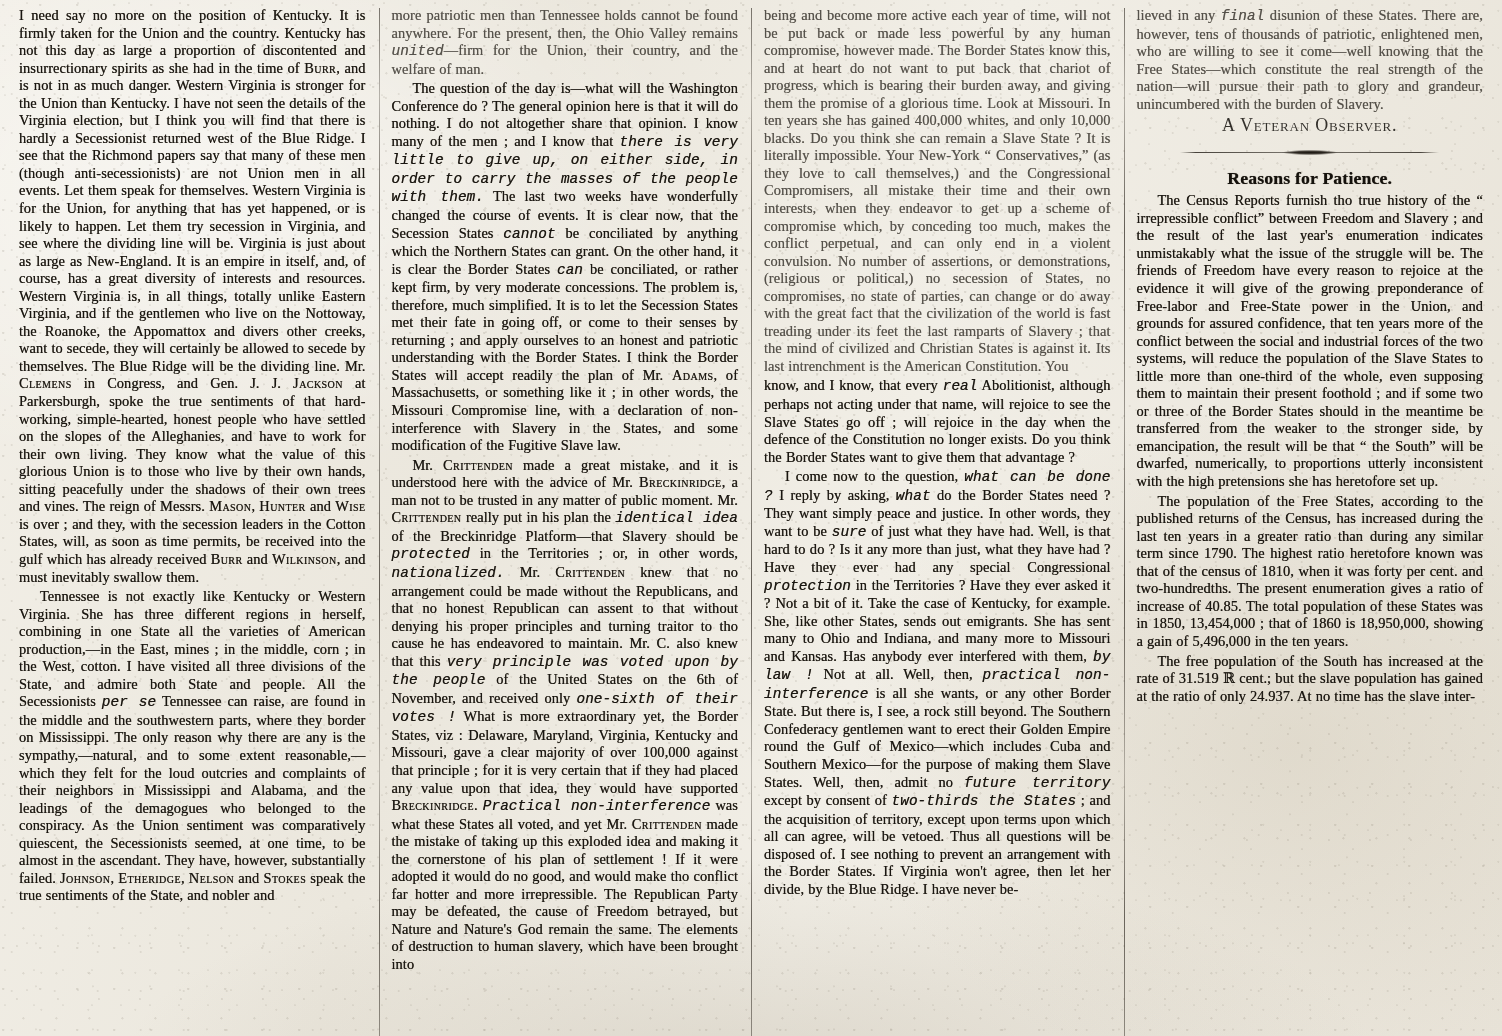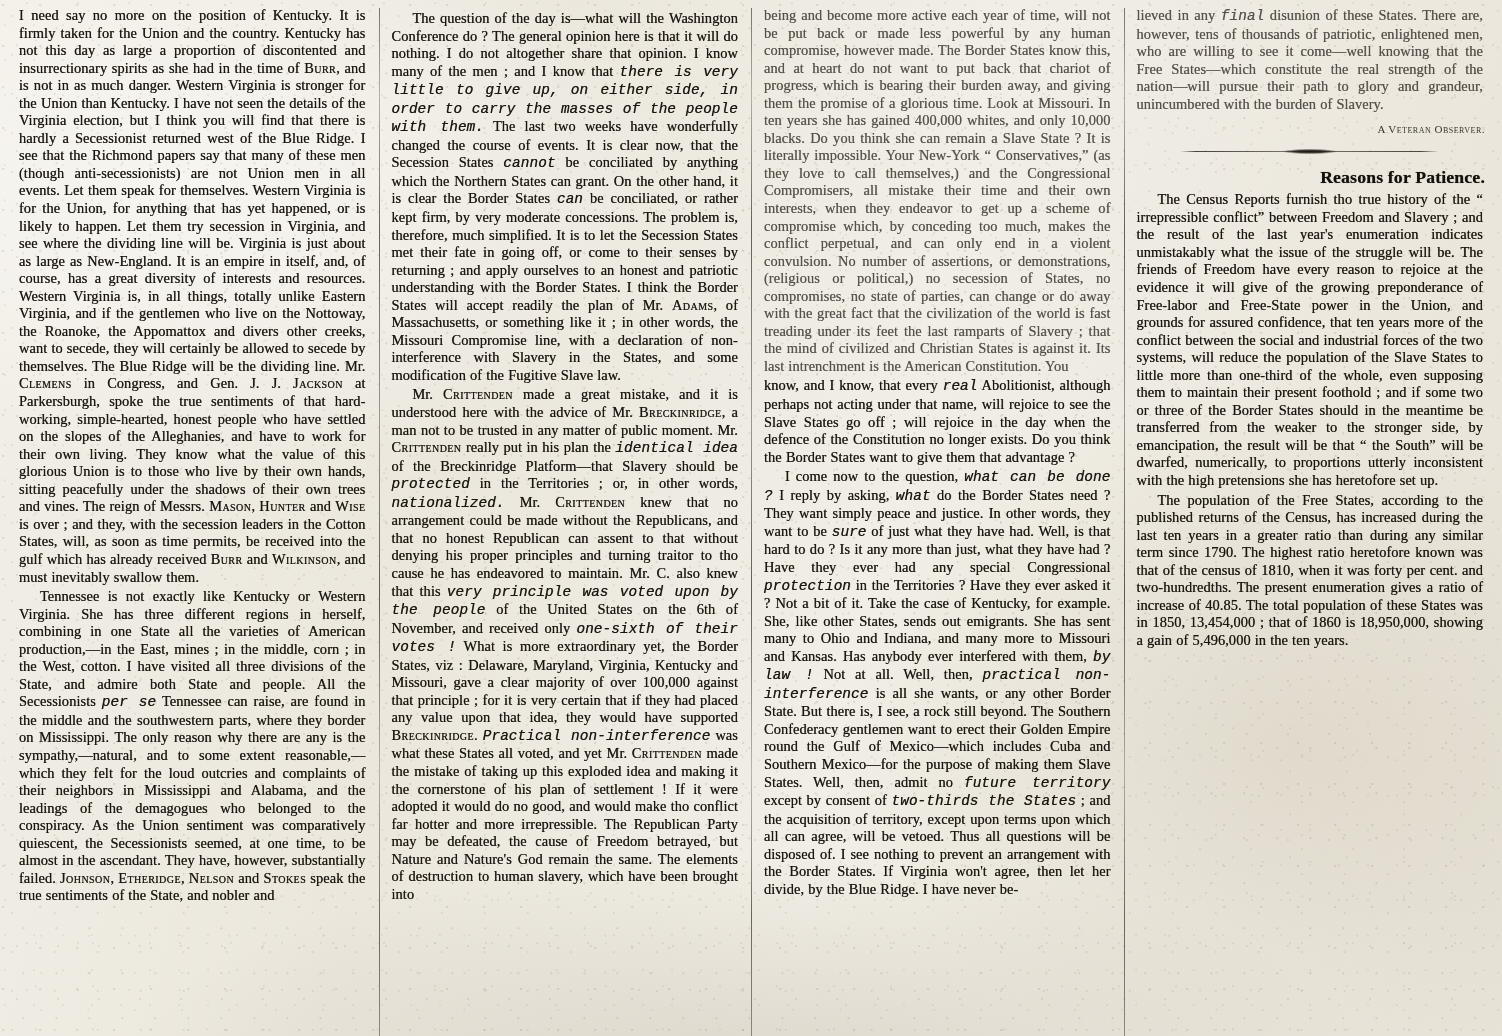--- a/index.html
+++ b/index.html
@@ -71,26 +71,26 @@
       .35px .2px .5px rgba(58,48,34,.28),
       -.3px -.15px .45px rgba(70,60,44,.20);
   }
   .fade3{opacity:.72;}
 
   .sc{font-variant:small-caps;letter-spacing:.03em;}
   i,em{font-style:italic;font-family:Liberation Mono, monospace;}
 
   .signature{
     display:block;
-    text-align:right;
+    text-align:center;
     text-indent:0;
-    margin-top:10px;
+    margin-top:2px;
     font-variant:small-caps;
     letter-spacing:.045em;
-    font-size:11px;
+    font-size:18px;
     opacity:.88;
   }
 
   .ornament{
     position:relative;
     height:16px;
     margin:9px auto 7px auto;
     width:74%;
   }
   .ornament::before{
@@ -100,21 +100,21 @@
       rgba(30,25,18,.55) 46%, rgba(30,25,18,.62) 62%, rgba(30,25,18,.78) 93%, rgba(30,25,18,0) 100%);
   }
   .ornament::after{
     content:"";position:absolute;left:50%;top:4.2px;width:72px;height:7px;
     transform:translateX(-50%);
     background:radial-gradient(ellipse 36px 3.4px at 50% 50%, rgba(25,20,14,.95) 0%, rgba(25,20,14,.80) 42%, rgba(25,20,14,0) 78%);
   }
 
   h2.headline{
     margin:1px 0 3px 0;
-    text-align:right;
+    text-align:center;
     font-size:17.6px;
     line-height:21px;
     font-weight:bold;
     letter-spacing:.012em;
     color:#14110c;
     text-shadow:0 0 .7px rgba(35,28,18,.62), .4px .25px .6px rgba(60,50,34,.34);
   }
 
   
   .clip-top{margin-top:-1px;}
@@ -126,32 +126,34 @@
 <div id="speckle"></div>
 
 <div id="sheet">
 
   <div class="col">
     <p class="cont clip-top">I need say no more on the position of Kentucky. It is firmly taken for the Union and the country. Kentucky has not this day as large a proportion of discontented and insurrectionary spirits as she had in the time of <span class="sc">Burr</span>, and is not in as much danger. Western Virginia is stronger for the Union than Kentucky. I have not seen the details of the Virginia election, but I think you will find that there is hardly a Secessionist returned west of the Blue Ridge. I see that the Richmond papers say that many of these men (though anti-secessionists) are not Union men in all events. Let them speak for themselves. Western Virginia is for the Union, for anything that has yet happened, or is likely to happen. Let them try secession in Virginia, and see where the dividing line will be. Virginia is just about as large as New-England. It is an empire in itself, and, of course, has a great diversity of interests and resources. Western Virginia is, in all things, totally unlike Eastern Virginia, and if the gentlemen who live on the Nottoway, the Roanoke, the Appomattox and divers other creeks, want to secede, they will certainly be allowed to secede by themselves. The Blue Ridge will be the dividing line. Mr. <span class="sc">Clemens</span> in Congress, and Gen. J. J. <span class="sc">Jackson</span> at Parkersburgh, spoke the true sentiments of that hard-working, simple-hearted, honest people who have settled on the slopes of the Alleghanies, and have to work for their own living. They know what the value of this glorious Union is to those who live by their own hands, sitting peacefully under the shadows of their own trees and vines. The reign of Messrs. <span class="sc">Mason</span>, <span class="sc">Hunter</span> and <span class="sc">Wise</span> is over ; and they, with the secession leaders in the Cotton States, will, as soon as time permits, be received into the gulf which has already received <span class="sc">Burr</span> and <span class="sc">Wilkinson</span>, and must inevitably swallow them.</p>
     <p>Tennessee is not exactly like Kentucky or Western Virginia. She has three different regions in herself, combining in one State all the varieties of American production,—in the East, mines ; in the middle, corn ; in the West, cotton. I have visited all three divisions of the State, and admire both State and people. All the Secessionists <i>per se</i> Tennessee can raise, are found in the middle and the southwestern parts, where they border on Mississippi. The only reason why there are any is the sympathy,—natural, and to some extent reasonable,—which they felt for the loud outcries and complaints of their neighbors in Mississippi and Alabama, and the leadings of the demagogues who belonged to the conspiracy. As the Union sentiment was comparatively quiescent, the Secessionists seemed, at one time, to be almost in the ascendant. They have, however, substantially failed. <span class="sc">Johnson</span>, <span class="sc">Etheridge</span>, <span class="sc">Nelson</span> and <span class="sc">Stokes</span> speak the true sentiments of the State, and nobler and</p>
   </div>
 
   <div class="col">
+    <p class="cont clip-top fade3">more patriotic men than Tennessee holds cannot be found anywhere. For the present, then, the Ohio Valley remains <i>united</i>—firm for the Union, their country, and the welfare of man.</p>
     <p>The question of the day is—what will the Washington Conference do ? The general opinion here is that it will do nothing. I do not altogether share that opinion. I know many of the men ; and I know that <i>there is very little to give up, on either side, in order to carry the masses of the people with them.</i> The last two weeks have wonderfully changed the course of events. It is clear now, that the Secession States <i>cannot</i> be conciliated by anything which the Northern States can grant. On the other hand, it is clear the Border States <i>can</i> be conciliated, or rather kept firm, by very moderate concessions. The problem is, therefore, much simplified. It is to let the Secession States met their fate in going off, or come to their senses by returning ; and apply ourselves to an honest and patriotic understanding with the Border States. I think the Border States will accept readily the plan of Mr. <span class="sc">Adams</span>, of Massachusetts, or something like it ; in other words, the Missouri Compromise line, with a declaration of non-interference with Slavery in the States, and some modification of the Fugitive Slave law.</p>
     <p>Mr. <span class="sc">Crittenden</span> made a great mistake, and it is understood here with the advice of Mr. <span class="sc">Breckinridge</span>, a man not to be trusted in any matter of public moment. Mr. <span class="sc">Crittenden</span> really put in his plan the <i>identical idea</i> of the Breckinridge Platform—that Slavery should be <i>protected</i> in the Territories ; or, in other words, <i>nationalized.</i> Mr. <span class="sc">Crittenden</span> knew that no arrangement could be made without the Republicans, and that no honest Republican can assent to that without denying his proper principles and turning traitor to tho cause he has endeavored to maintain. Mr. C. also knew that this <i>very principle was voted upon by the people</i> of the United States on the 6th of November, and received only <i>one-sixth of their votes !</i> What is more extraordinary yet, the Border States, viz : Delaware, Maryland, Virginia, Kentucky and Missouri, gave a clear majority of over 100,000 against that principle ; for it is very certain that if they had placed any value upon that idea, they would have supported <span class="sc">Breckinridge</span>. <i>Practical non-interference</i> was what these States all voted, and yet Mr. <span class="sc">Crittenden</span> made the mistake of taking up this exploded idea and making it the cornerstone of his plan of settlement ! If it were adopted it would do no good, and would make tho conflict far hotter and more irrepressible. The Republican Party may be defeated, the cause of Freedom betrayed, but Nature and Nature's God remain the same. The elements of destruction to human slavery, which have been brought into</p>
   </div>
 
   <div class="col">
     <p class="cont clip-top fade3">being and become more active each year of time, will not be put back or made less powerful by any human compromise, however made. The Border States know this, and at heart do not want to put back that chariot of progress, which is bearing their burden away, and giving them the promise of a glorious time. Look at Missouri. In ten years she has gained 400,000 whites, and only 10,000 blacks. Do you think she can remain a Slave State ? It is literally impossible. Your New-York “ Conservatives,” (as they love to call themselves,) and the Congressional Compromisers, all mistake their time and their own interests, when they endeavor to get up a scheme of compromise which, by conceding too much, makes the conflict perpetual, and can only end in a violent convulsion. No number of assertions, or demonstrations, (religious or political,) no secession of States, no compromises, no state of parties, can change or do away with the great fact that the civilization of the world is fast treading under its feet the last ramparts of Slavery ; that the mind of civilized and Christian States is against it. Its last intrenchment is the American Constitution. You</p>
     <p class="cont">know, and I know, that every <i>real</i> Abolitionist, although perhaps not acting under that name, will rejoice to see the Slave States go off ; will rejoice in the day when the defence of the Constitution no longer exists. Do you think the Border States want to give them that advantage ?</p>
     <p>I come now to the question, <i>what can be done ?</i> I reply by asking, <i>what</i> do the Border States need ? They want simply peace and justice. In other words, they want to be <i>sure</i> of just what they have had. Well, is that hard to do ? Is it any more than just, what they have had ? Have they ever had any special Congressional <i>protection</i> in the Territories ? Have they ever asked it ? Not a bit of it. Take the case of Kentucky, for example. She, like other States, sends out emigrants. She has sent many to Ohio and Indiana, and many more to Missouri and Kansas. Has anybody ever interfered with them, <i>by law !</i> Not at all. Well, then, <i>practical non-interference</i> is all she wants, or any other Border State. But there is, I see, a rock still beyond. The Southern Confederacy gentlemen want to erect their Golden Empire round the Gulf of Mexico—which includes Cuba and Southern Mexico—for the purpose of making them Slave States. Well, then, admit no <i>future territory</i> except by consent of <i>two-thirds the States</i> ; and the acquisition of territory, except upon terms upon which all can agree, will be vetoed. Thus all questions will be disposed of. I see nothing to prevent an arrangement with the Border States. If Virginia won't agree, then let her divide, by the Blue Ridge. I have never be-</p>
   </div>
 
   <div class="col">
     <p class="cont clip-top fade3">lieved in any <i>final</i> disunion of these States. There are, however, tens of thousands of patriotic, enlightened men, who are willing to see it come—well knowing that the Free States—which constitute the real strength of the nation—will pursue their path to glory and grandeur, unincumbered with the burden of Slavery.</p>
     <span class="signature">A Veteran Observer.</span>
     <div class="ornament"></div>
     <h2 class="headline">Reasons for Patience.</h2>
     <p>The Census Reports furnish tho true history of the “ irrepressible conflict” between Freedom and Slavery ; and the result of the last year's enumeration indicates unmistakably what the issue of the struggle will be. The friends of Freedom have every reason to rejoice at the evidence it will give of the growing preponderance of Free-labor and Free-State power in the Union, and grounds for assured confidence, that ten years more of the conflict between the social and industrial forces of the two systems, will reduce the population of the Slave States to little more than one-third of the whole, even supposing them to maintain their present foothold ; and if some two or three of the Border States should in the meantime be transferred from the weaker to the stronger side, by emancipation, the result will be that “ the South” will be dwarfed, numerically, to proportions utterly inconsistent with the high pretensions she has heretofore set up.</p>
     <p>The population of the Free States, according to the published returns of the Census, has increased during the last ten years in a greater ratio than during any similar term since 1790. The highest ratio heretofore known was that of the census of 1810, when it was forty per cent. and two-hundredths. The present enumeration gives a ratio of increase of 40.85. The total population of these States was in 1850, 13,454,000 ; that of 1860 is 18,950,000, showing a gain of 5,496,000 in the ten years.</p>
+    <p>The free population of the South has increased at the rate of 31.519 ℝ cent.; but the slave population has gained at the ratio of only 24.937. At no time has the slave inter-</p>
   </div>
 
 </div>
 
 </body></html>

